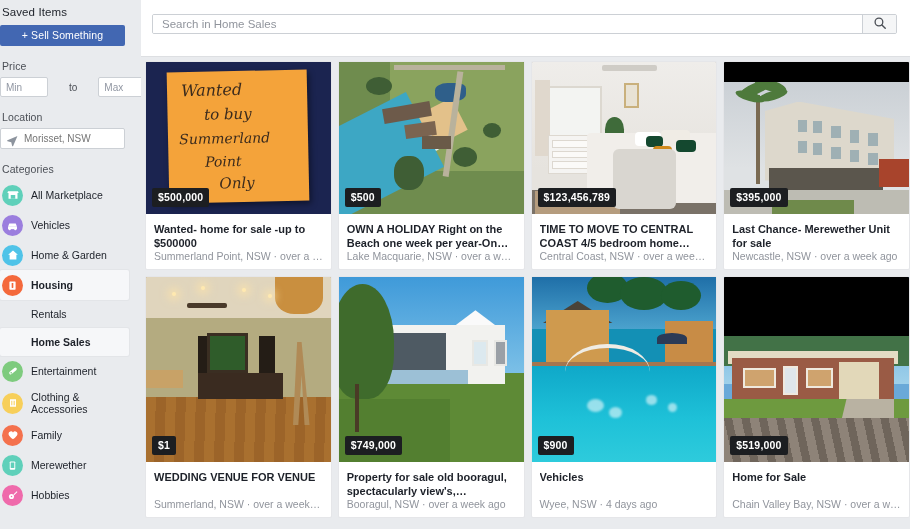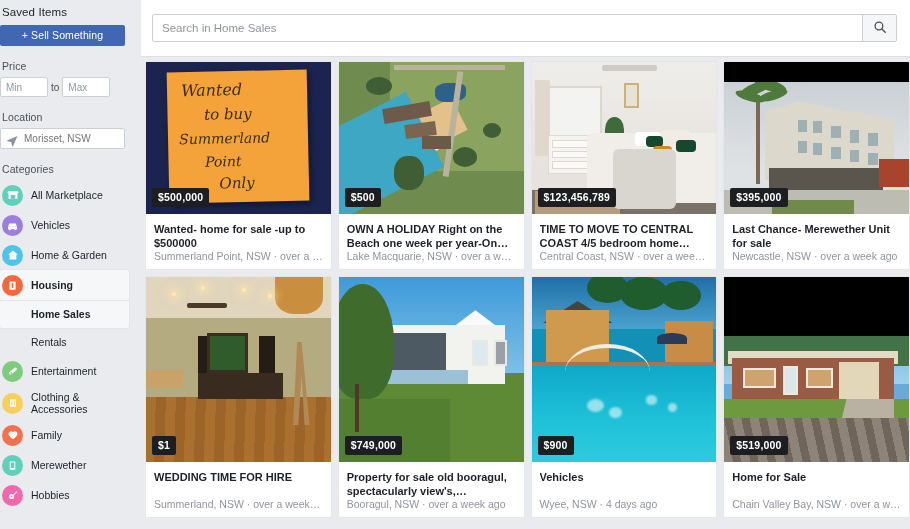--- a/index.html
+++ b/index.html
@@ -35,21 +35,21 @@
     font-size: 10.5px; font-weight: normal;
     font-family: "Liberation Sans", sans-serif;
     cursor: pointer; text-align: center;
     line-height: 21px; padding: 0;
     letter-spacing: 0.1px;
   }
   .filter-label {
     font-size: 10.5px; font-weight: normal; color: #4b4f56;
     margin: 14px 0 5px 2px; letter-spacing: 0.1px;
   }
-  .price-row { display: flex; align-items: center; gap: 3px; }
+  .price-row { display: flex; align-items: center; gap: 21px; }
   .price-input {
     width: 48px; height: 20px;
     border: 1px solid #ccd0d5; border-radius: 2px;
     background: #ffffff; font-size: 10px; color: #1d2129;
     padding: 0 5px; font-family: "Liberation Sans", sans-serif;
     outline: none;
   }
   .price-input::placeholder { color: #9197a3; }
   .price-to { font-size: 10px; color: #4b4f56; }
   .loc-input-wrap {
@@ -103,21 +103,21 @@
     background: #e9ebee; padding: 0;
   }
   .search-bar-wrap {
     background: #ffffff;
     border: 1px solid #dddfe2;
     border-top: none; border-left: none; border-right: none;
     height: 57px; padding: 14px 13px 12px 11px;
     display: flex; align-items: flex-start;
   }
   .search-box {
-    display: flex; width: 100%; height: 28px;
+    display: flex; width: 100%; height: 20px;
     border: 1px solid #ccd0d5; border-radius: 2px;
     overflow: hidden; background: #fff;
   }
   .search-input {
     flex: 1; border: none; outline: none;
     padding: 0 9px; font-size: 11.5px; color: #1d2129;
     font-family: "Liberation Sans", sans-serif;
     background: #fff;
   }
   .search-input::placeholder { color: #90949c; }
@@ -399,25 +399,25 @@
       <div class="cat-item active">
         <span class="cat-icon" style="background:#f4693c">
           <svg width="11" height="11" viewBox="0 0 16 16">
               <rect x="3.5" y="2" width="9" height="12" rx="1" fill="#fff"></rect>
               <rect x="6.8" y="4.5" width="2.4" height="7" rx=".6" fill="#f4693c"></rect>
             </svg>
         </span>
         <span class="cat-label">Housing</span>
       </div>
 
+      <div class="sub-item">
+        <span class="sub-label">Rentals</span>
+      </div>
       <div class="sub-item active">
         <span class="sub-label">Home Sales</span>
-      </div>
-      <div class="sub-item">
-        <span class="sub-label">Rentals</span>
       </div>
 
       <div class="cat-item">
         <span class="cat-icon" style="background:#7ecb7e">
           <svg width="12" height="12" viewBox="0 0 16 16">
               <rect x="2" y="6" width="12" height="4" rx="2" transform="rotate(-40 8 8)" fill="#fff"></rect>
               <circle cx="5.6" cy="10.4" r="1.1" fill="#7ecb7e"></circle>
             </svg>
         </span>
         <span class="cat-label">Entertainment</span>
@@ -610,21 +610,21 @@
             <div class="speaker" style="left:28%;top:32%"></div>
             <div class="speaker" style="left:61%;top:32%"></div>
             <div class="tv"></div>
             <div class="table"></div>
             <div class="sidetable"></div>
             <div class="ladder"></div>
           </div>
           <span class="price-tag">$1</span>
         </div>
         <div class="card-body card-body-tall">
-          <div class="card-title">WEDDING TIME FOR HIRE</div>
+          <div class="card-title">WEDDING VENUE FOR VENUE</div>
         </div>
         <div class="card-meta">Summerland, NSW · over a week ago</div>
       </div>
 
       <div class="card">
         <div class="card-photo tall">
           <div class="scene s-cot">
             <div class="skyc"></div>
             <div class="lawnc"></div>
             <div class="roof"></div>

